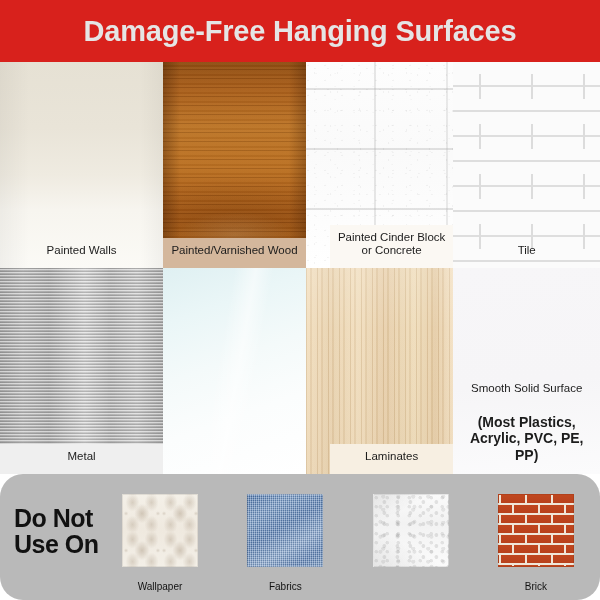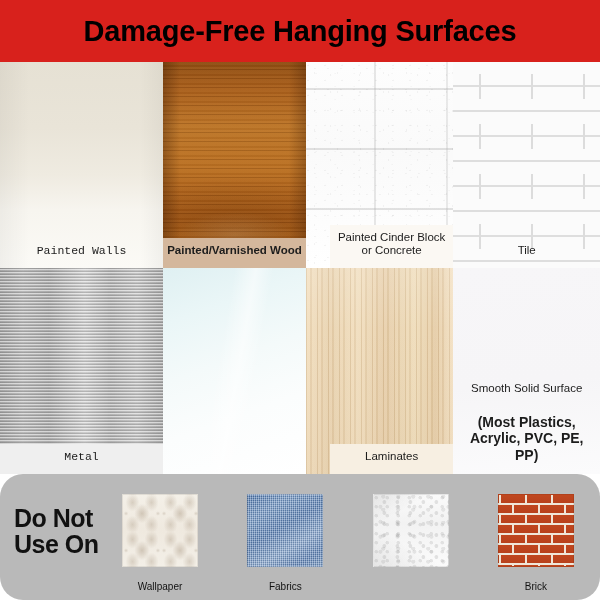--- a/index.html
+++ b/index.html
@@ -24,21 +24,21 @@
   
   .header {
     height: 62px;
     background: #d8211c;
     display: flex;
     align-items: center;
     justify-content: center;
     flex: 0 0 62px;
   }
   .header-title {
-    color: #000000;
+    color: #e5e5e5;
     font-size: 29px;
     font-weight: bold;
     letter-spacing: -0.2px;
     text-align: center;
     line-height: 1;
   }
 
   
   .grid {
     flex: 0 0 412px;
@@ -73,22 +73,22 @@
   }
   .cell-caption .sub {
     display: block;
     font-size: 14px;
     line-height: 1.2;
     margin-top: 18px;
     font-weight: bold;
   }
 
   
-  .c-w1 { width: 169px; font-family: Liberation Mono, monospace; }
-  .c-w2 { width: 148px; font-weight: bold; }
+  .c-w1 { width: 169px; }
+  .c-w2 { width: 148px; }
   .c-w3 { width: 152px; padding-left: 24px; }
   .c-w4 { width: 152px; }
 
   
   .tex-paintedwall {
     background:
       linear-gradient(180deg,#e6e1d4 0%, #e9e4d8 32%, #efebe1 55%, #f7f5ef 72%, #fbfaf6 100%);
   }
   .tex-paintedwall::after{
     content:""; position:absolute; inset:0;

